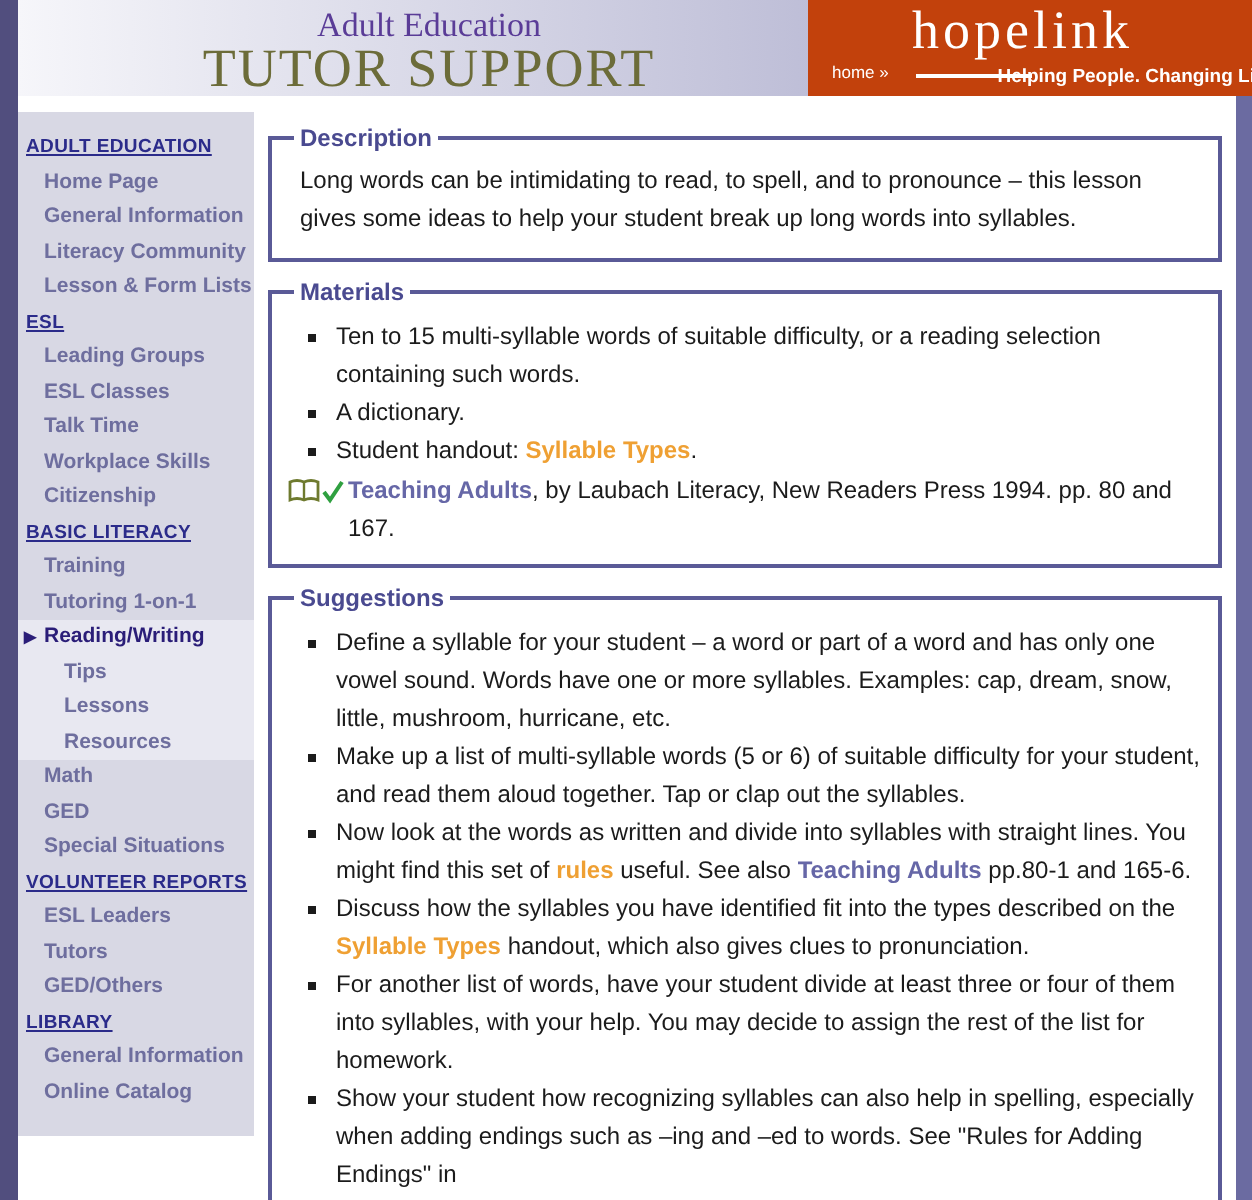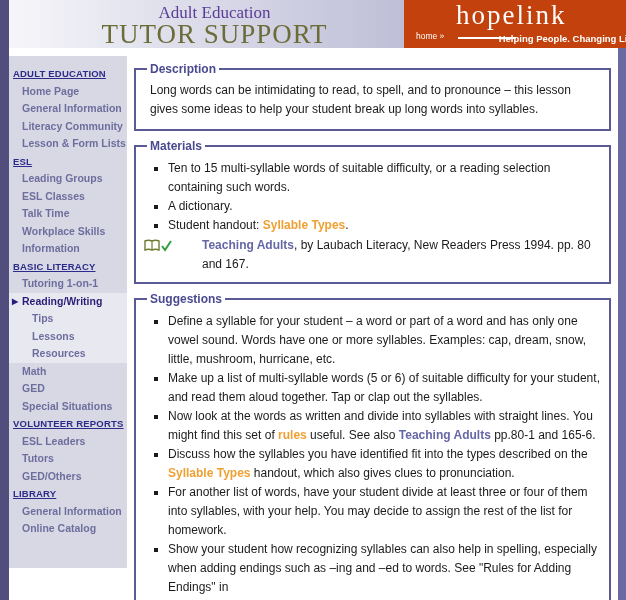--- a/index.html
+++ b/index.html
@@ -37,21 +37,21 @@
   .sb-item.current .arrow::before{content:"▶";position:absolute;left:3px;top:0;font-size:8px;}
 
   
   .main{position:absolute;left:134px;top:62px;width:477px;}
   .page-title{font-size:15px;font-weight:bold;color:#9494b9;margin:2px 0 7px 1px;}
   fieldset{border:2px solid #5a5a97;margin:0 0 8px 0;padding:1px 9px 8px 6px;}
   legend{font-size:12px;font-weight:bold;color:#4a4a90;padding:0 3px;margin-left:5px;}
   .desc-text{font-size:12px;line-height:19px;color:#1b1b1b;margin:4px 0 2px 8px;}
   ul.blist{list-style:square;margin:5px 0 0 0;padding-left:26px;}
   ul.blist li{font-size:12px;line-height:19px;color:#1b1b1b;margin:0;}
-  .ref-row{display:flex;margin:1px 0 0 2px;font-size:12px;line-height:19px;color:#1b1b1b;gap:28px;}
+  .ref-row{display:flex;margin:1px 0 0 2px;font-size:12px;line-height:19px;color:#1b1b1b;}
   .ref-icons{width:30px;flex:none;padding-top:3px;}
   .ref-text{flex:1;}
 
   .seg-olink{color:#efa033;font-weight:bold;cursor:pointer;margin-top:32px;}
   .seg-plink{color:#6667a7;font-weight:bold;cursor:pointer;}
 </style>
 </head>
 <body>
 
 <div id="app">
@@ -75,23 +75,24 @@
     <div class="sb-item">Home Page</div>
     <div class="sb-item">General Information</div>
     <div class="sb-item">Literacy Community</div>
     <div class="sb-item">Lesson &amp; Form Lists</div>
 
     <div class="sb-header">ESL</div>
     <div class="sb-item">Leading Groups</div>
     <div class="sb-item">ESL Classes</div>
     <div class="sb-item">Talk Time</div>
     <div class="sb-item">Workplace Skills</div>
-    <div class="sb-item">Information</div>
+    <div class="sb-item">Citizenship</div>
 
     <div class="sb-header">BASIC LITERACY</div>
+    <div class="sb-item">Training</div>
     <div class="sb-item">Tutoring 1-on-1</div>
     <div class="sb-highlight">
       <div class="sb-item current"><span class="arrow"></span><span>Reading/Writing</span></div>
       <div class="sb-item sub">Tips</div>
       <div class="sb-item sub">Lessons</div>
       <div class="sb-item sub">Resources</div>
     </div>
     <div class="sb-item">Math</div>
     <div class="sb-item">GED</div>
     <div class="sb-item">Special Situations</div>

